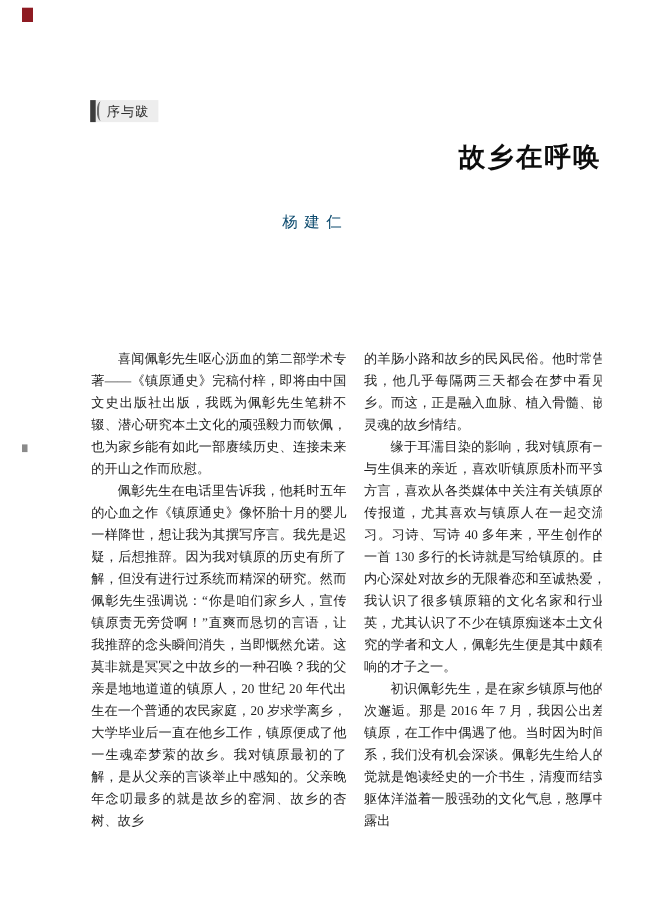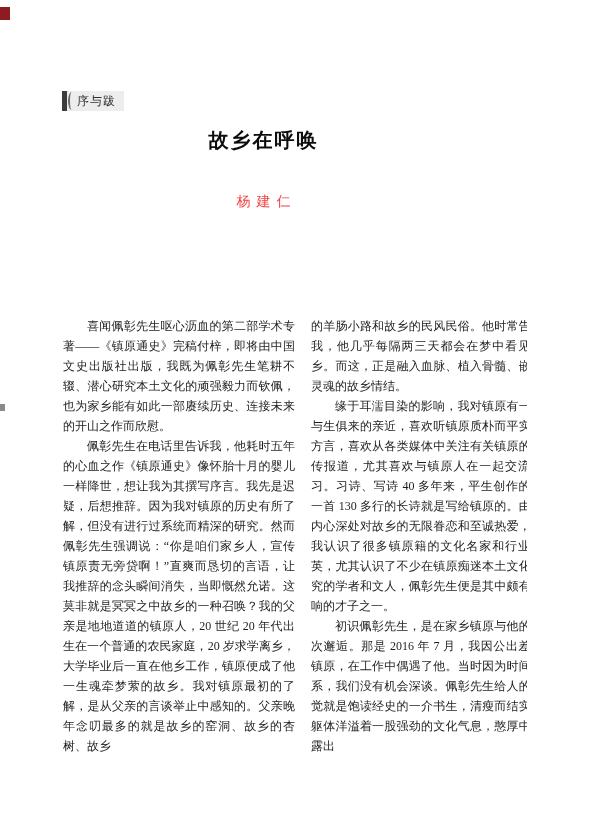--- a/index.html
+++ b/index.html
@@ -1,43 +1,43 @@
 <!DOCTYPE html>
 <html style="--corner: #8e1b22; --labelbg: #ededed; --footer: #8d8d8d;"><head>
 <meta charset="utf-8">
 <style>
   html,body { margin:0; padding:0; background:#ffffff; }
   .page {
     position:relative; width:527px; height:818px; background:#ffffff;
-    font-family:"Liberation Serif","DejaVu Serif",serif; overflow:hidden;
+    font-family:"Liberation Serif","DejaVu Serif",serif; overflow:hidden;margin-left:20px;
   }
   .corner-mark { position:absolute; left:0; top:7px; width:10px; height:13px; background:var(--corner,#8e1b22); }
   .edge-mark { position:absolute; left:0; top:404px; width:5px; height:7px; background:#8a8a8a; }
 
   .section-label {
     position:absolute; left:62px; top:91px; height:20px; min-width:61px;
     background:var(--labelbg,#ededed); display:flex; align-items:center; box-sizing:border-box; padding-right:8px;
   }
   .bracket-icon { display:flex; align-items:center; height:20px; }
   .bracket-icon .bar { display:block; width:5px; height:20px; background:#3c3c3c; }
   .bracket-icon .curve {
     display:block; width:6px; height:18px; margin-left:1px;
     border-left:2px solid #6e6e6e; border-radius:60% 0 0 60% / 50% 0 0 50%;
     box-sizing:border-box;
   }
   .label-text { font-size:12px; color:#2e2e2e; margin-left:3px; letter-spacing:1px; white-space:nowrap; }
 
   .title {
     position:absolute; top:127px; left:0; width:100%; margin:0;
-    text-align:center; font-family:"Liberation Sans","DejaVu Sans",sans-serif;
-    font-size:20px; font-weight:bold; color:#0d0d0d; letter-spacing:2px;
+    text-align:right; font-family:"Liberation Sans","DejaVu Sans",sans-serif;
+    font-size:24px; font-weight:bold; color:#0d0d0d; letter-spacing:2px;
   }
   .author {
     position:absolute; top:193px; left:0; width:100%;
-    text-align:center; font-size:14px; color:#ef4444; letter-spacing:6px; text-indent:6px;
+    text-align:center; font-size:14px; color:#0c4a6e; letter-spacing:6px; text-indent:6px;
   }
 
   .body-columns {
     position:absolute; left:63px; top:316px; width:480px;
     display:flex; gap:16px;
   }
   .col { width:232px; font-size:12px; line-height:20px; color:#1d1d1d; text-align:justify; }
   .para { margin:0; }
   .para.indent { text-indent:2em; }
 

